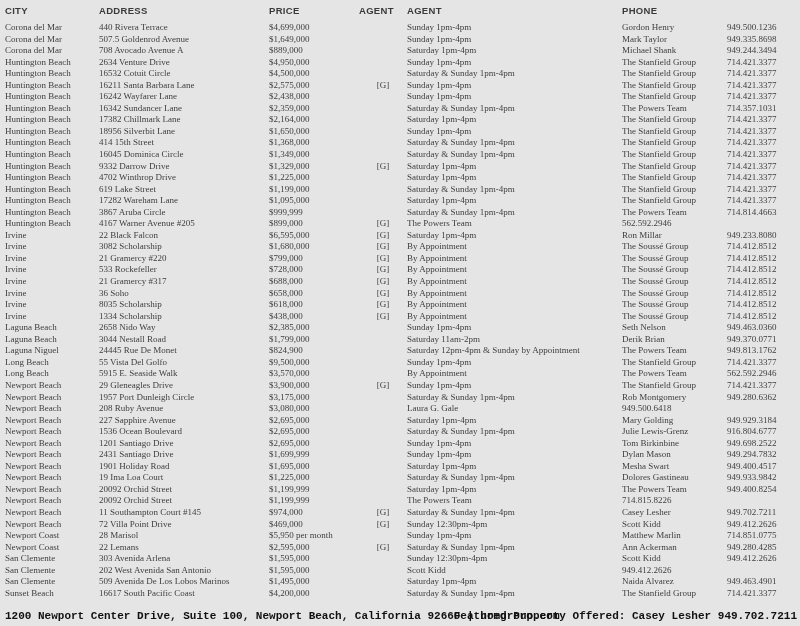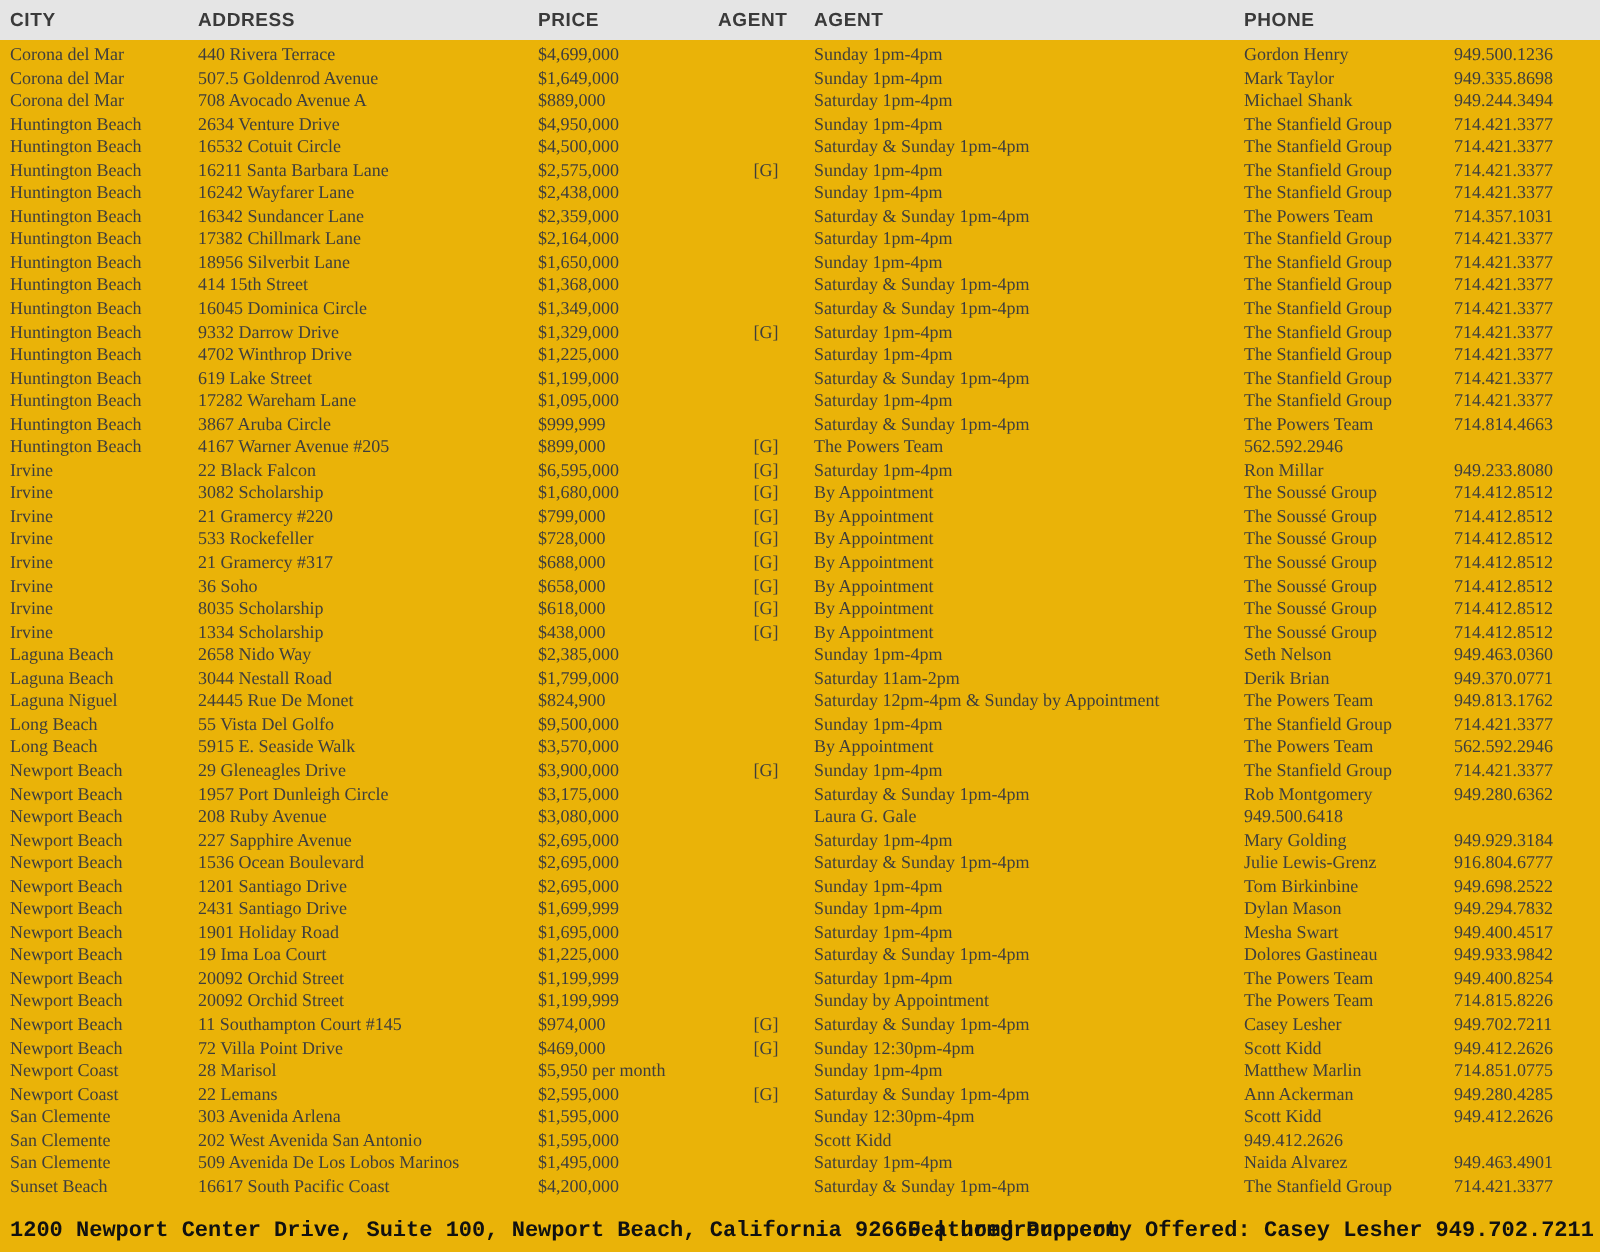--- a/index.html
+++ b/index.html
@@ -9,21 +9,21 @@
     height: 626px;
     background: #ffffff;
     font-family: "Liberation Sans", sans-serif;
     overflow: hidden;
     position: relative;
   }
   .page {
     position: relative;
     width: 800px;
     height: 626px;
-    background: #eab308;
+    background: #e5e5e5;
   }
   .grid-row {
     display: grid;
     grid-template-columns: 94px 170px 90px 48px 215px 105px 1fr;
     padding: 0 3px 0 5px;
     box-sizing: border-box;
   }
   .header-row {
     position: absolute;
     top: 0; left: 0; right: 0;
@@ -452,21 +452,20 @@
         <div class="cell col-gated col-gated-val"></div>
         <div class="cell col-time">Saturday 1pm-4pm</div>
         <div class="cell col-agent">The Powers Team</div>
         <div class="cell col-phone col-phone">949.400.8254</div>
       </div>
       <div class="grid-row row">
         <div class="cell col-city">Newport Beach</div>
         <div class="cell col-address">20092 Orchid Street</div>
         <div class="cell col-price">$1,199,999</div>
         <div class="cell col-gated col-gated-val"></div>
-        <div class="cell col-time">Sunday by Appointment</div>
         <div class="cell col-agent">The Powers Team</div>
         <div class="cell col-phone col-phone">714.815.8226</div>
       </div>
       <div class="grid-row row">
         <div class="cell col-city">Newport Beach</div>
         <div class="cell col-address">11 Southampton Court #145</div>
         <div class="cell col-price">$974,000</div>
         <div class="cell col-gated col-gated-val">[G]</div>
         <div class="cell col-time">Saturday &amp; Sunday 1pm-4pm</div>
         <div class="cell col-agent">Casey Lesher</div>

